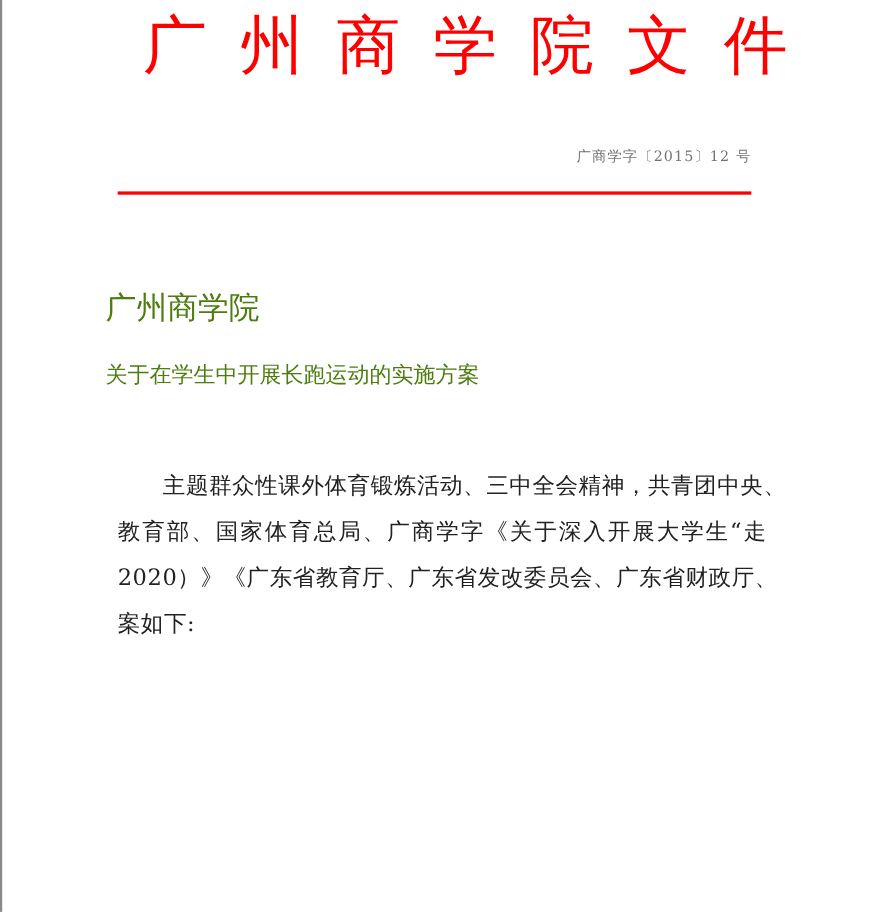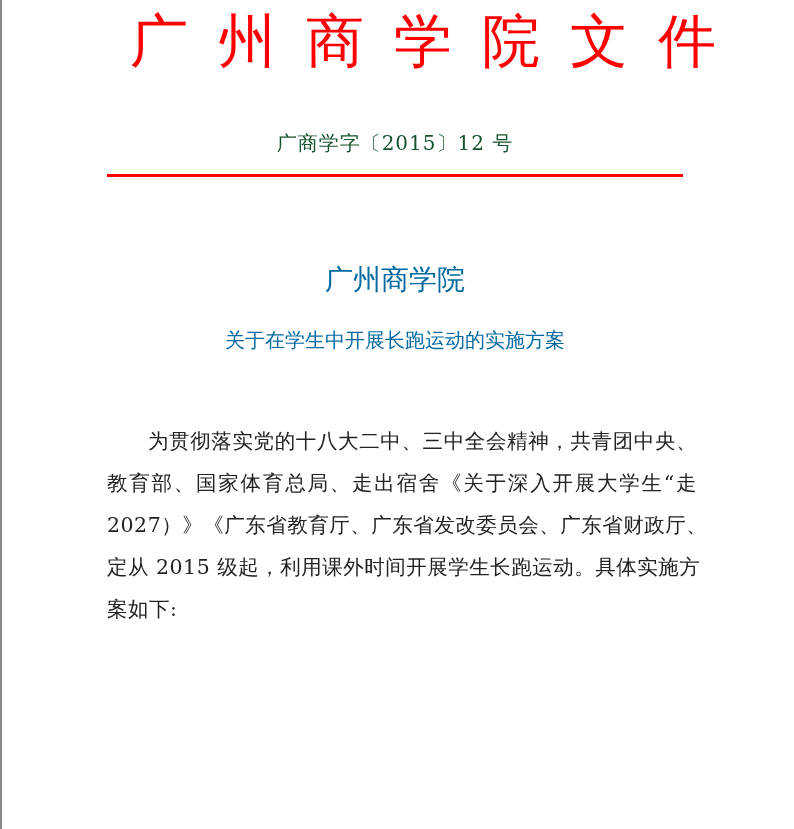--- a/index.html
+++ b/index.html
@@ -18,32 +18,32 @@
     text-align: right;
     color: #ff0000;
     font-family: "DejaVu Serif", "Liberation Serif", serif;
     font-size: 58px; line-height: 70px;
     letter-spacing: 30px;
     text-indent: 30px;
     white-space: nowrap;
   }
   .doc-number {
     position: absolute; left: 107px; top: 128px; width: 576px;
-    text-align: center;
-    color: #14532d;
-    font-size: 20px; line-height: 30px;
+    text-align: right;
+    color: #737373;
+    font-size: 13px; line-height: 30px;
     letter-spacing: 1px;
   }
   .red-rule {
     position: absolute; left: 107px; top: 174px; width: 576px; height: 3px;
     background: #ff0000;
   }
   .heading {
-    position: absolute; left: 107px; width: 576px;
-    text-align: center; color: #0369a1;
+    position: absolute; left: 96px; width: 576px;
+    text-align: left; color: #4d7c0f;
     font-family: "DejaVu Sans", "Liberation Sans", sans-serif;
     white-space: nowrap;
   }
   .heading-1 { top: 262px; font-size: 28px; line-height: 36px; }
   .heading-2 { top: 322px; font-size: 20px; line-height: 36px; }
   .body-text {
     position: absolute; left: 107px; top: 420px; width: 590px;
     color: #222;
     font-size: 20.5px; line-height: 42px;
   }
@@ -65,18 +65,17 @@
 <div class="doc-header-title">广州商学院文件</div>
 
 <div class="doc-number">广商学字〔2015〕12 号</div>
 
 <div class="red-rule"></div>
 
 <div class="heading heading-1">广州商学院</div>
 <div class="heading heading-2">关于在学生中开展长跑运动的实施方案</div>
 
 <div class="body-text">
-  <span class="body-line indent">为贯彻落实党的十八大二中、三中全会精神，共青团中央、</span>
-  <span class="body-line">教育部、国家体育总局、走出宿舍《关于深入开展大学生“走</span>
-  <span class="body-line">2027）》《广东省教育厅、广东省发改委员会、广东省财政厅、</span>
-  <span class="body-line">定从 2015 级起，利用课外时间开展学生长跑运动。具体实施方</span>
+  <span class="body-line indent">主题群众性课外体育锻炼活动、三中全会精神，共青团中央、</span>
+  <span class="body-line">教育部、国家体育总局、广商学字《关于深入开展大学生“走</span>
+  <span class="body-line">2020）》《广东省教育厅、广东省发改委员会、广东省财政厅、</span>
   <span class="body-line last">案如下:</span>
 </div>
 
 </body></html>

